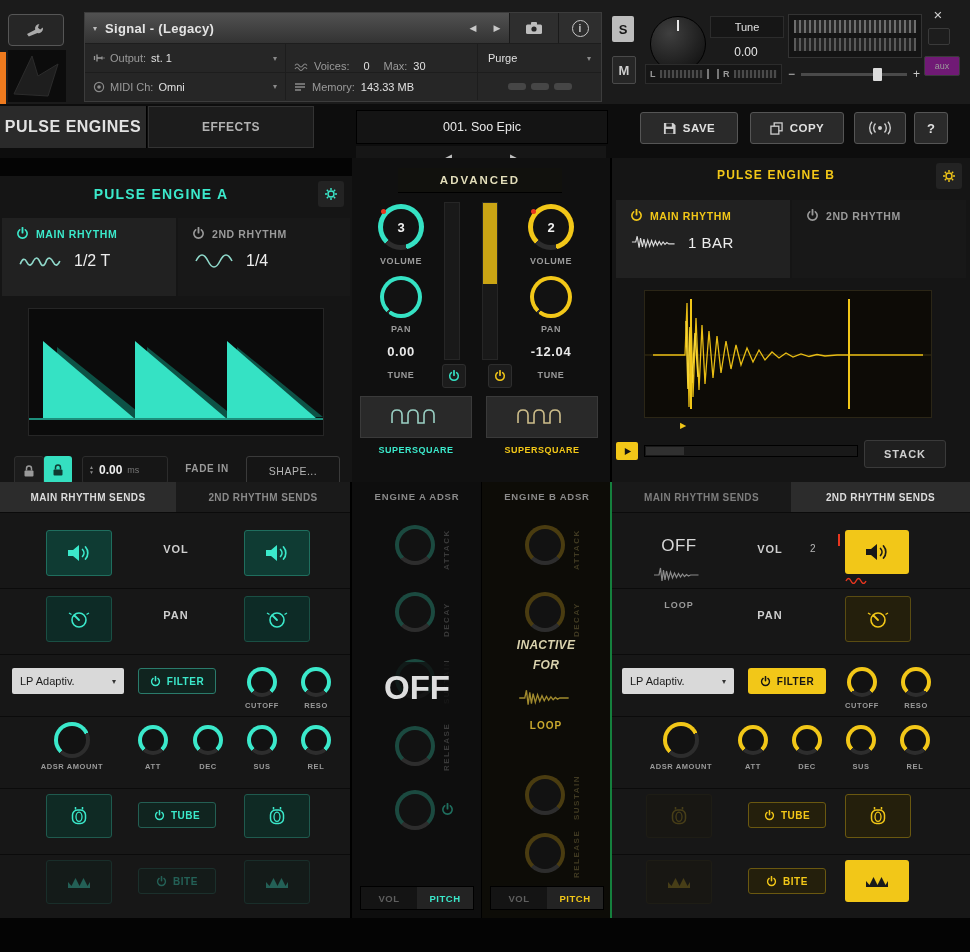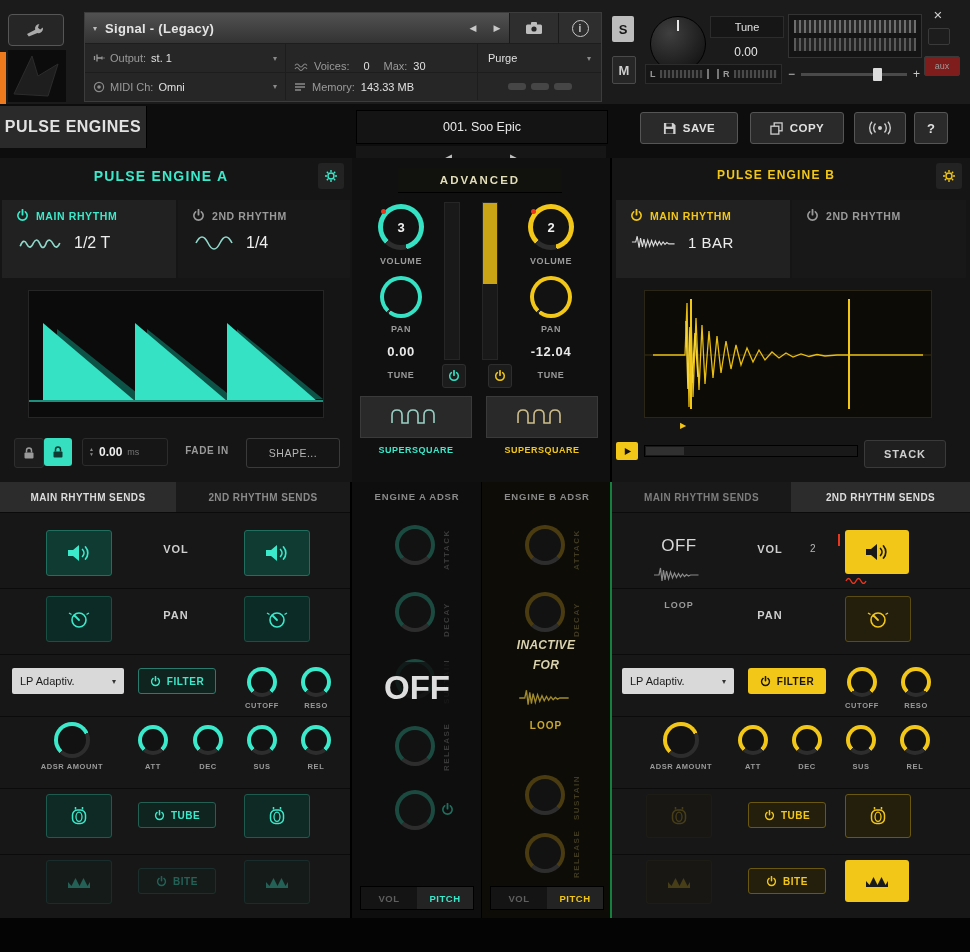--- a/index.html
+++ b/index.html
@@ -219,25 +219,26 @@
   <div class="p flex" style="left:788px;top:64px;width:132px;height:20px;gap:6px;">
     <span style="color:#c8c8c8;font-size:12px;">−</span>
     <div style="flex:1;height:3px;background:#4a4a4a;position:relative;">
       <i style="position:absolute;left:68%;top:-5px;width:9px;height:13px;background:#dcdcdc;border-radius:1px;"></i>
     </div>
     <span style="color:#c8c8c8;font-size:12px;">+</span>
   </div>
 
   <div class="p ctr" style="left:928px;top:4px;width:20px;height:20px;color:#d0d0d0;font-size:15px;">×</div>
   <div class="p" style="left:928px;top:28px;width:20px;height:15px;background:#1d1d1d;border:1px solid #3a3a3a;border-radius:2px;"></div>
-  <div class="p ctr" style="left:924px;top:56px;width:34px;height:18px;background:#7f1d1d;border:1px solid #3a3a3a;border-radius:2px;color:#9a9a9a;font-size:9px;text-align:center;">aux</div>
+  <div class="p ctr" style="left:924px;top:56px;width:34px;height:18px;background:#701a75;border:1px solid #3a3a3a;border-radius:2px;color:#9a9a9a;font-size:9px;text-align:center;">aux</div>
 </div>
 
 <div class="p" style="left:0;top:104px;width:970px;height:54px;background:#0d0d0d;">
   <div class="p ctr" style="left:0;top:2px;width:146px;height:42px;background:#2a2a2a;border-right:1px solid #000;color:#e2e2e2;font-size:16px;font-weight:700;letter-spacing:.5px;">PULSE ENGINES</div>
+  <div class="p ctr" style="left:148px;top:2px;width:166px;height:42px;background:#1c1c1c;border:1px solid #333;box-sizing:border-box;color:#b2b2b2;font-size:12px;font-weight:700;letter-spacing:.5px;">EFFECTS</div>
 
   <div class="p ctr" style="left:356px;top:6px;width:250px;height:32px;background:#141414;border:1px solid #000;color:#e8e8e8;font-size:12.5px;">001. Soo Epic</div>
   <div class="p flex" style="left:356px;top:42px;width:250px;height:22px;background:#161616;justify-content:center;gap:58px;">
     <span style="color:#c0c0c0;font-size:10px;">◀</span>
     <span style="color:#c0c0c0;font-size:10px;">▶</span>
   </div>
 
   <div class="p btn" style="left:640px;top:8px;width:96px;height:30px;font-size:11.5px;letter-spacing:.5px;">
     <svg width="13" height="13" style="color:#cfcfcf">
         <use href="#i-save"></use>
@@ -253,21 +254,21 @@
   <div class="p btn" style="left:854px;top:8px;width:50px;height:30px;">
     <svg width="24" height="14" style="color:#cfcfcf">
         <use href="#i-cast"></use>
       </svg>
   </div>
   <div class="p btn" style="left:914px;top:8px;width:32px;height:30px;font-size:13px;">?</div>
 </div>
 
 <div class="p ctr" style="left:398px;top:168px;width:164px;height:24px;background:#11110d;border-bottom:1px solid #000;color:#e3deba;font-size:11.5px;font-weight:700;letter-spacing:2px;z-index:5;">ADVANCED</div>
 
-<div class="p" style="left:0;top:158px;width:424px;height:324px;background:#151515;border-right:2px solid #000;box-sizing:border-box;">
+<div class="p" style="left:0;top:176px;width:424px;height:324px;background:#151515;border-right:2px solid #000;box-sizing:border-box;">
   <div class="p lbl" style="left:0;top:10px;width:322px;color:#3be9cb;font-size:14px;letter-spacing:1.2px;">PULSE ENGINE A</div>
   <div class="p ctr" style="left:318px;top:5px;width:26px;height:26px;background:#232323;border-radius:3px;color:#3be9cb;">
     <svg width="14" height="14">
         <use href="#i-gear"></use>
       </svg>
   </div>
 
   <div class="p" style="left:2px;top:42px;width:174px;height:78px;background:#212121;">
     <div class="flex" style="gap:7px;padding:9px 0 0 14px;">
       <svg width="13" height="13" style="color:#3be9cb">

